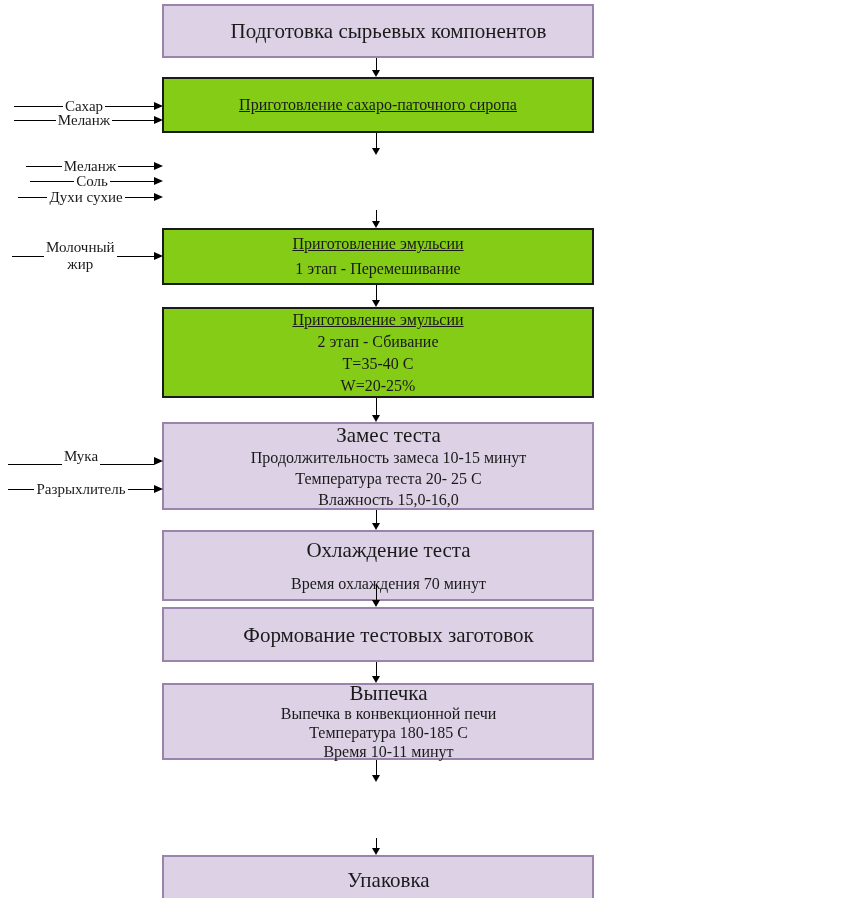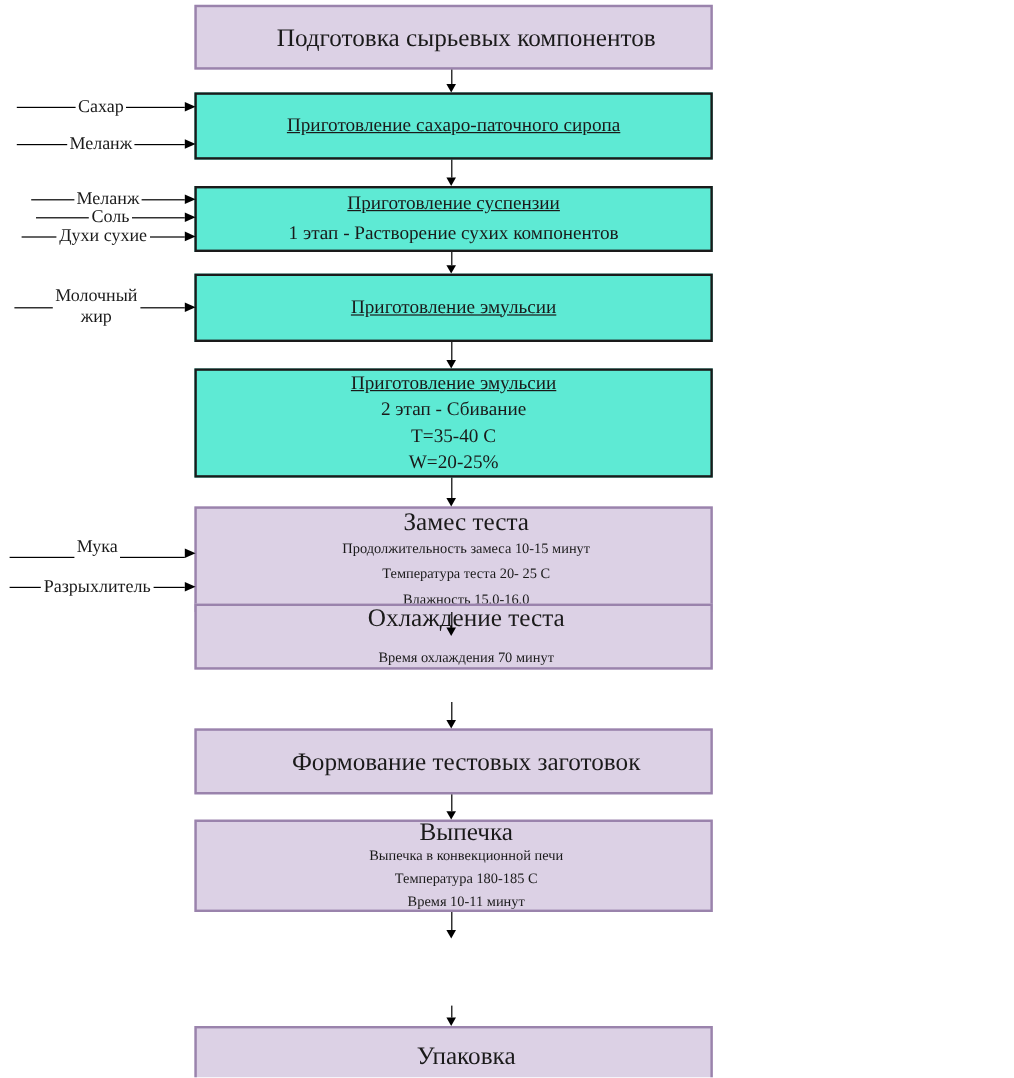--- a/index.html
+++ b/index.html
@@ -6,26 +6,26 @@
   .canvas{
     position:relative;width:845px;height:898px;overflow:hidden;background:#ffffff;
     font-family:"Liberation Serif","DejaVu Serif",serif;color:#1a1a1a;
   }
   
   .node{
     position:absolute;left:162px;width:432px;box-sizing:border-box;
     display:flex;flex-direction:column;justify-content:center;align-items:center;
     text-align:center;
   }
-  .node.white{background:#5eead4;border:2px solid #1a1a1a;}
+  .node.white{background:#84cc16;border:2px solid #1a1a1a;}
   .node.purple{background:#dcd1e5;border:2px solid #9a83ac;padding-left:21px;}
   .node-title{font-size:21px;line-height:24px;}
   .node-head{font-size:16px;line-height:24px;text-decoration:underline;}
   .node-line{font-size:16px;line-height:25px;}
-  .node-line.p{font-size:12px;line-height:21px;}
+  .node-line.p{font-size:16px;line-height:21px;}
   
   .v-arrow{position:absolute;left:376px;width:0;border-left:1.5px solid #000;}
   .v-arrow::after{
     content:"";position:absolute;bottom:-7px;left:-5.5px;width:0;height:0;
     border-left:4.5px solid transparent;border-right:4.5px solid transparent;
     border-top:7px solid #000;
   }
   
   .input-row{
     position:absolute;height:18px;display:flex;align-items:center;
@@ -51,44 +51,41 @@
 <div class="canvas">
 
   <div class="node purple" style="top:4px;height:54px;">
     <div class="node-title">Подготовка сырьевых компонентов</div>
   </div>
 
   <div class="node white" style="top:77px;height:56px;">
     <div class="node-head">Приготовление сахаро-паточного сиропа</div>
   </div>
 
-  <div class="node white" style="top:155px;height:55px;">
-    <div class="node-head">Приготовление суспензии</div>
-    <div class="node-line">1 этап - Растворение сухих компонентов</div>
-  </div>
 
   <div class="node white" style="top:228px;height:57px;">
     <div class="node-head">Приготовление эмульсии</div>
+    <div class="node-line">1 этап - Перемешивание</div>
   </div>
 
   <div class="node white" style="top:307px;height:91px;">
     <div class="node-head" style="line-height:23px;">Приготовление эмульсии</div>
     <div class="node-line" style="line-height:22px;">2 этап - Сбивание</div>
     <div class="node-line" style="line-height:22px;">Т=35-40 С</div>
     <div class="node-line" style="line-height:22px;">W=20-25%</div>
   </div>
 
   <div class="node purple" style="top:422px;height:88px;">
     <div class="node-title">Замес теста</div>
     <div class="node-line p">Продолжительность замеса 10-15 минут</div>
     <div class="node-line p">Температура теста 20- 25 С</div>
     <div class="node-line p">Влажность 15,0-16,0</div>
   </div>
 
-  <div class="node purple" style="top:503px;height:55px;gap:11px;">
+  <div class="node purple" style="top:530px;height:71px;gap:11px;">
     <div class="node-title">Охлаждение теста</div>
     <div class="node-line p">Время охлаждения 70 минут</div>
   </div>
 
   <div class="node purple" style="top:607px;height:55px;">
     <div class="node-title">Формование тестовых заготовок</div>
   </div>
 
   <div class="node purple" style="top:683px;height:77px;">
     <div class="node-title" style="line-height:22px;">Выпечка</div>
@@ -106,21 +103,21 @@
   <div class="v-arrow" style="top:133px;height:15px;"></div>
   <div class="v-arrow" style="top:210px;height:11px;"></div>
   <div class="v-arrow" style="top:285px;height:15px;"></div>
   <div class="v-arrow" style="top:398px;height:17px;"></div>
   <div class="v-arrow" style="top:510px;height:13px;"></div>
   <div class="v-arrow" style="top:585px;height:15px;"></div>
   <div class="v-arrow" style="top:662px;height:14px;"></div>
   <div class="v-arrow" style="top:760px;height:15px;"></div>
   <div class="v-arrow" style="top:838px;height:10px;"></div>
 
-  <div class="input-row" style="top:80px;left:14px;width:149px;">
+  <div class="input-row" style="top:97px;left:14px;width:149px;">
     <span class="seg"></span>
     <span class="lbl">Сахар</span>
     <span class="seg"></span>
     <span class="ah-r"></span>
   </div>
 
   <div class="input-row" style="top:111px;left:14px;width:149px;">
     <span class="seg"></span>
     <span class="lbl">Меланж</span>
     <span class="seg"></span>

